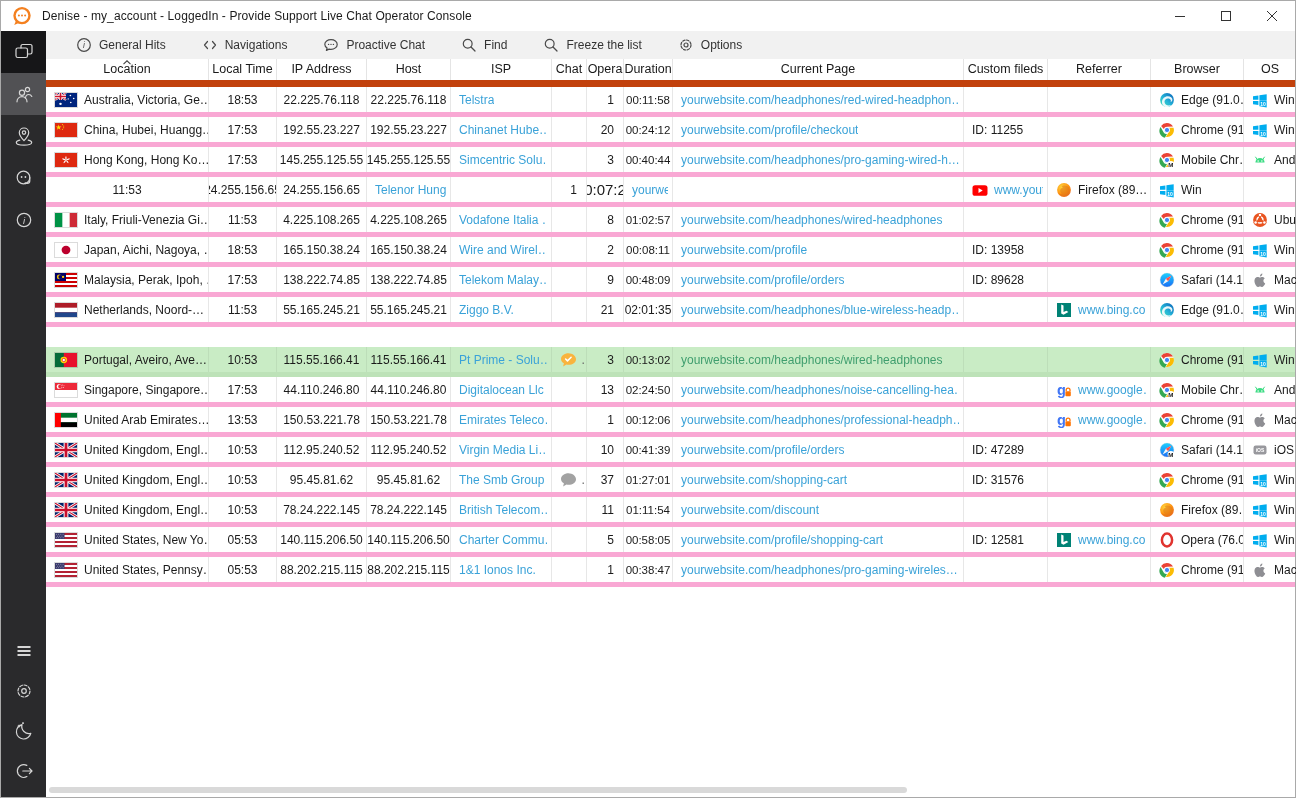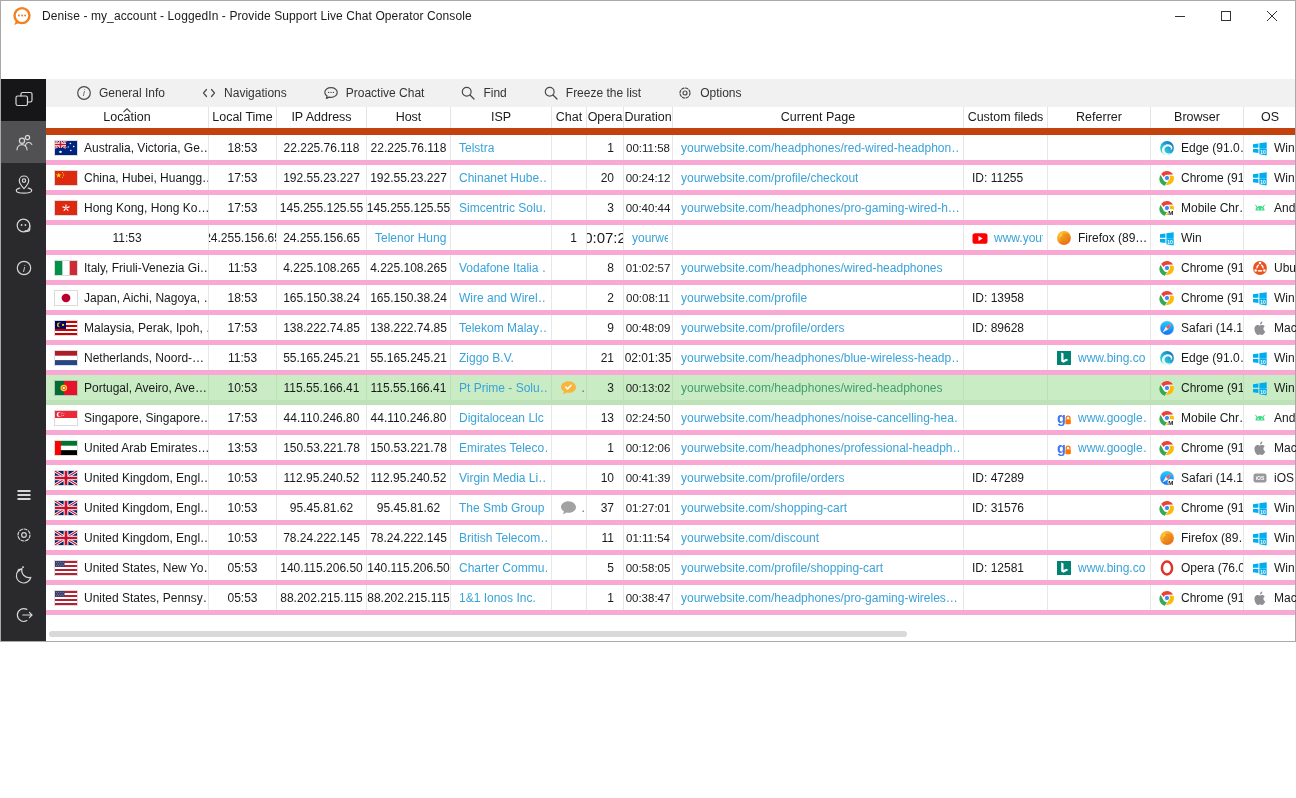--- a/index.html
+++ b/index.html
@@ -1,18 +1,18 @@
 <!DOCTYPE html>
 <html style="--link: #3aa2d8; --selected-row: #c9ecc5; --selected-link: #3f9e6e;"><head>
 <meta charset="utf-8">
 <style>
   html,body{margin:0;padding:0;width:1296px;height:798px;overflow:hidden;
     font-family:"Liberation Sans",sans-serif;background:#fff;-webkit-font-smoothing:antialiased;}
   *{box-sizing:border-box;}
-  .window{width:1296px;height:642px;display:flex;flex-direction:column;border:1px solid #a9a9a9;background:#fff;gap:48px;}
+  .window{width:1296px;height:798px;display:flex;flex-direction:column;border:1px solid #a9a9a9;background:#fff;}
 
   
   .titlebar{height:30px;display:flex;align-items:center;background:#fff;flex:0 0 30px;padding-left:11px;}
   .titlebar .logo{width:20px;height:20px;margin-right:10px;display:grid;place-items:center;}
   .titlebar .title{font-size:12px;color:#1a1a1a;letter-spacing:.1px;}
   .win-controls{margin-left:auto;display:flex;height:30px;}
   .win-btn{width:46px;height:30px;display:grid;place-items:center;cursor:default;}
 
   
   .app-body{flex:1;display:flex;min-height:0;}
@@ -32,21 +32,21 @@
   .tb-item{display:flex;align-items:center;gap:7px;font-size:12px;color:#333;cursor:pointer;white-space:nowrap;}
 
   
   .table-area{flex:1;position:relative;display:flex;flex-direction:column;background:#fff;min-height:0;}
   .thead,.trow{display:grid;grid-template-columns:163px 68px 90px 84px 101px 35px 37px 49px 291px 84px 103px 93px 53px;}
   .thead{height:28px;flex:0 0 28px;border-bottom:7px solid #c2410c;}
   .th{position:relative;display:flex;align-items:flex-end;justify-content:center;font-size:12.5px;color:#1a1a1a;
       padding-bottom:4px;border-right:1px solid #e4e4e4;overflow:hidden;white-space:nowrap;cursor:pointer;}
   .th .sort-caret{position:absolute;top:1px;left:50%;transform:translateX(-50%);line-height:6px;}
   .trow{height:30px;border-bottom:5px solid #f9a8d4;background:#fff;cursor:pointer;}
-  .trow.selected{background:var(--selected-row,#c9ecc5);border-bottom-color:#bde2b8;}
+  .trow.selected{background:var(--selected-row,#c9ecc5);border-bottom-color:#bde2b8;margin-top:20px;}
   .td{display:flex;align-items:center;font-size:12px;color:#1a1a1a;border-right:1px solid #e7e7e7;
       overflow:hidden;white-space:nowrap;padding:0 4px;}
   .trow.selected .td{border-right-color:rgba(0,0,0,.06);}
   .td.al{justify-content:flex-start;padding-left:8px;}
   .td.ac{justify-content:center;}
   .td.ar{justify-content:flex-end;padding-right:9px;}
   .td .link{color:var(--link,#3aa2d8);overflow:hidden;text-overflow:clip;white-space:nowrap;}
   .trow.selected .td .pagelink{color:var(--selected-link,#3f9e6e);}
   .flag{width:22px;height:14px;flex:0 0 22px;margin:0 7px 0 1px;box-shadow:0 0 0 1px rgba(0,0,0,.14);display:inline-block;line-height:0;}
   .icon16{width:16px;height:16px;flex:0 0 16px;margin-right:6px;display:inline-block;line-height:0;}
@@ -207,21 +207,21 @@
 
     <div class="main">
       <div class="toolbar" id="toolbar">
           <div class="tb-item">
             <span class="">
               <svg width="16" height="16" viewBox="0 0 16 16">
                 <circle cx="8" cy="8" r="6.3" stroke="#4a4a4a" stroke-width="1.2" fill="none" stroke-linecap="round" stroke-linejoin="round"></circle>
                 <text x="8" y="11.4" text-anchor="middle" font-size="8.5" font-style="italic" font-family="serif" fill="#4a4a4a">i</text>
               </svg>
             </span>
-            <span>General Info</span>
+            <span>General Hits</span>
           </div>
           <div class="tb-item">
             <span class="">
               <svg width="16" height="16" viewBox="0 0 16 16">
                 <path d="M5.5 4.5L2.5 8l3 3.5M10.5 4.5l3 3.5-3 3.5" stroke="#4a4a4a" stroke-width="1.2" fill="none" stroke-linecap="round" stroke-linejoin="round"></path>
               </svg>
             </span>
             <span>Navigations</span>
           </div>
           <div class="tb-item">

